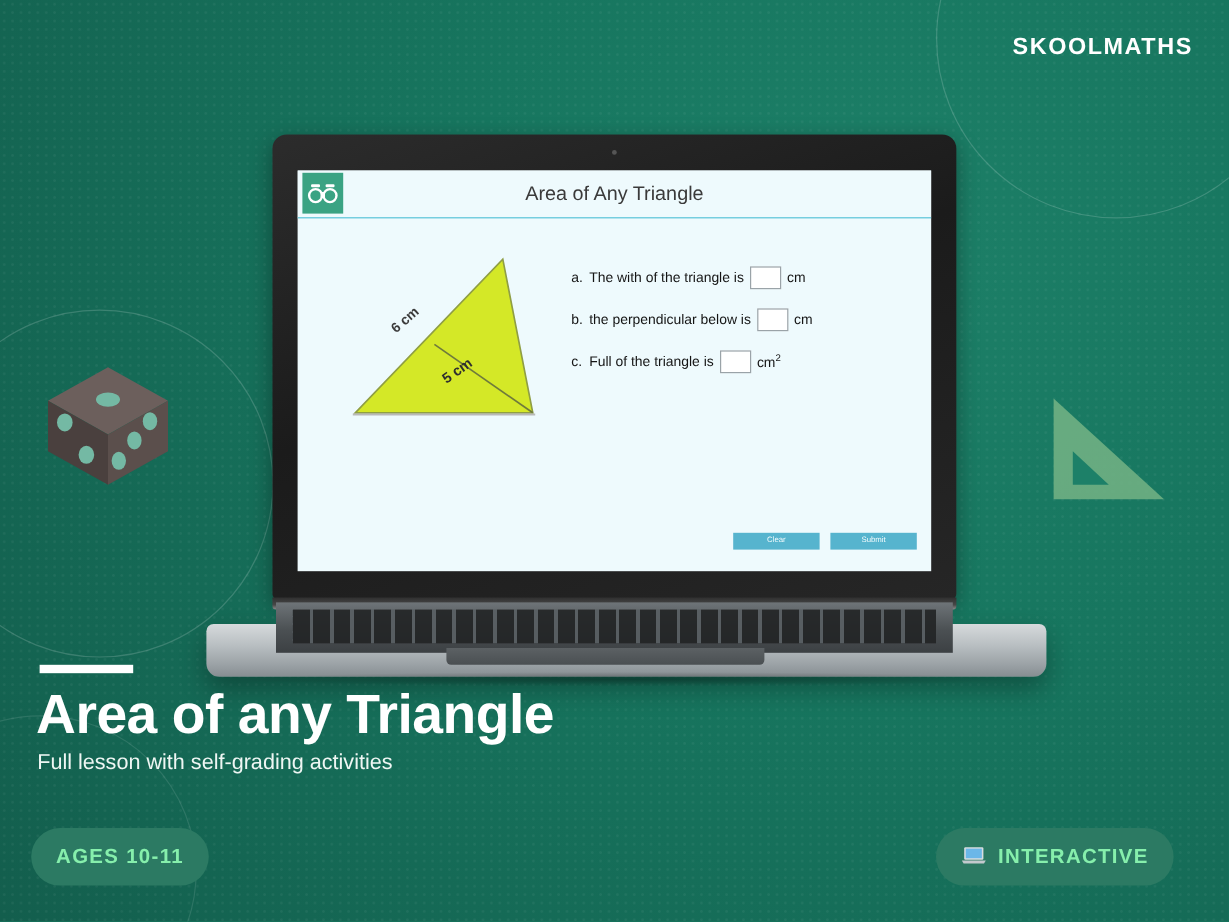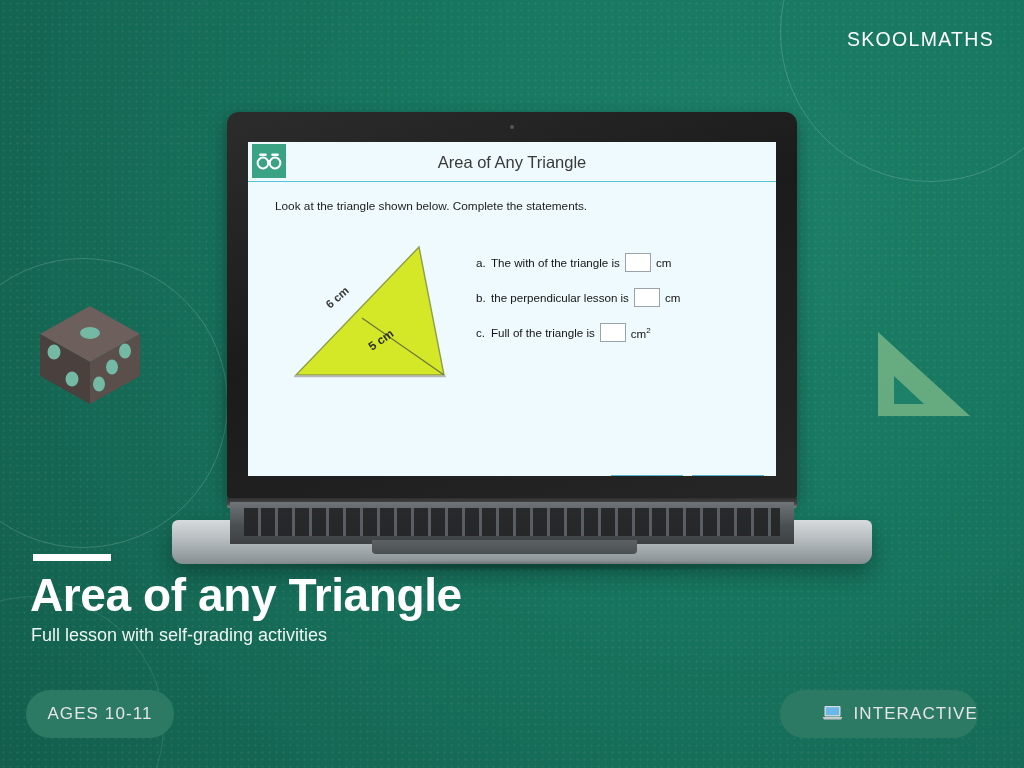--- a/index.html
+++ b/index.html
@@ -33,21 +33,21 @@
   #circle-bottomleft { width:260px; height:260px; left:-96px; top:596px; border-color:rgba(255,255,255,.11); }
   #dot-column {
     position:absolute; left:6px; top:268px; width:4px; height:470px;
     background-image:radial-gradient(rgba(255,255,255,.22) 1.1px, transparent 1.4px);
     background-size:13px 26px;
   }
 
   
   #brand {
     position:absolute; right:30px; top:28px;
-    color:#ffffff; font-size:19.5px; font-weight:normal;
+    color:#ffffff; font-size:19.5px; font-weight:bold;
     letter-spacing:1.3px;
   }
 
   
   #dice { position:absolute; left:36px; top:300px; width:108px; height:110px; }
 
   
   #setsquare { position:absolute; left:872px; top:328px; width:104px; height:92px; }
 
   
@@ -174,26 +174,26 @@
   #subtitle {
     position:absolute; left:31px; top:625px;
     color:#eef6f3; font-size:18px;text-align:right;
   }
 
   
   .pill {
     position:absolute;
     background:#2c7a63;
     border-radius:26px;
-    color:#e5e5e5; font-weight:normal;
+    color:#86efac; font-weight:bold;
     display:flex; align-items:center; justify-content:center;
     letter-spacing:1.1px;
   }
   #ages-pill { left:26px; top:690px; width:148px; height:48px; font-size:17px; }
-  #interactive-pill { left:780px; top:690px; width:198px; height:48px; font-size:17px; gap:10px;justify-content:flex-end; }
+  #interactive-pill { left:780px; top:690px; width:198px; height:48px; font-size:17px; gap:10px; }
   #laptop-emoji { font-size:18px; line-height:1; }
 </style>
 </head>
 <body>
 
 <div id="bg">
   <div id="bg-dots"></div>
   <div class="deco-circle" id="circle-topright"></div>
   <div class="deco-circle" id="circle-left"></div>
   <div class="deco-circle" id="circle-bottomleft"></div>
@@ -238,21 +238,20 @@
             <circle cx="7" cy="11" r="5.4" fill="none" stroke="#ffffff" stroke-width="2"></circle>
             <circle cx="19" cy="11" r="5.4" fill="none" stroke="#ffffff" stroke-width="2"></circle>
             <rect x="11.2" y="8" width="3.6" height="5" fill="#ffffff"></rect>
             <rect x="3.2" y="1.6" width="7.5" height="2.4" rx="1" fill="#ffffff"></rect>
             <rect x="15.3" y="1.6" width="7.5" height="2.4" rx="1" fill="#ffffff"></rect>
           </svg>
         </div>
         <div id="lesson-title">Area of Any Triangle</div>
       </div>
 
-      <div id="lesson-instruction">Look at the triangle shown below. Complete the statements.</div>
 
       <div id="lesson-body">
 
         <svg id="triangle-figure" viewBox="0 0 190 160">
           <polygon points="12,140 160,140 135,12" fill="#d4e827" stroke="#8f9e44" stroke-width="1.4"></polygon>
           <line x1="160" y1="140" x2="78" y2="83" stroke="#6f7a3c" stroke-width="1.4"></line>
           <line x1="10" y1="141.4" x2="162" y2="141.4" stroke="#b9b9b9" stroke-width="1.6"></line>
           <text x="46" y="74" fill="#3b3b3b" font-family="Liberation Sans, sans-serif" font-size="11.5" font-weight="bold" transform="rotate(-41 46 74)">6 cm</text>
           <text x="88" y="116" fill="#2f2f2f" font-family="Liberation Sans, sans-serif" font-size="12" font-weight="bold" transform="rotate(-35 88 116)">5 cm</text>
         </svg>
@@ -261,21 +260,21 @@
 
           <div class="stmt">
             <span class="stmt-letter">a.</span>
             <span class="stmt-text">The with of the triangle is</span>
             <span class="answer-box"></span>
             <span class="unit">cm</span>
           </div>
 
           <div class="stmt">
             <span class="stmt-letter">b.</span>
-            <span class="stmt-text">the perpendicular lesson is</span>
+            <span class="stmt-text">the perpendicular below is</span>
             <span class="answer-box"></span>
             <span class="unit">cm</span>
           </div>
 
           <div class="stmt">
             <span class="stmt-letter">c.</span>
             <span class="stmt-text">Full of the triangle is</span>
             <span class="answer-box"></span>
             <span class="unit"><span>cm</span><sup>2</sup></span>
           </div>

